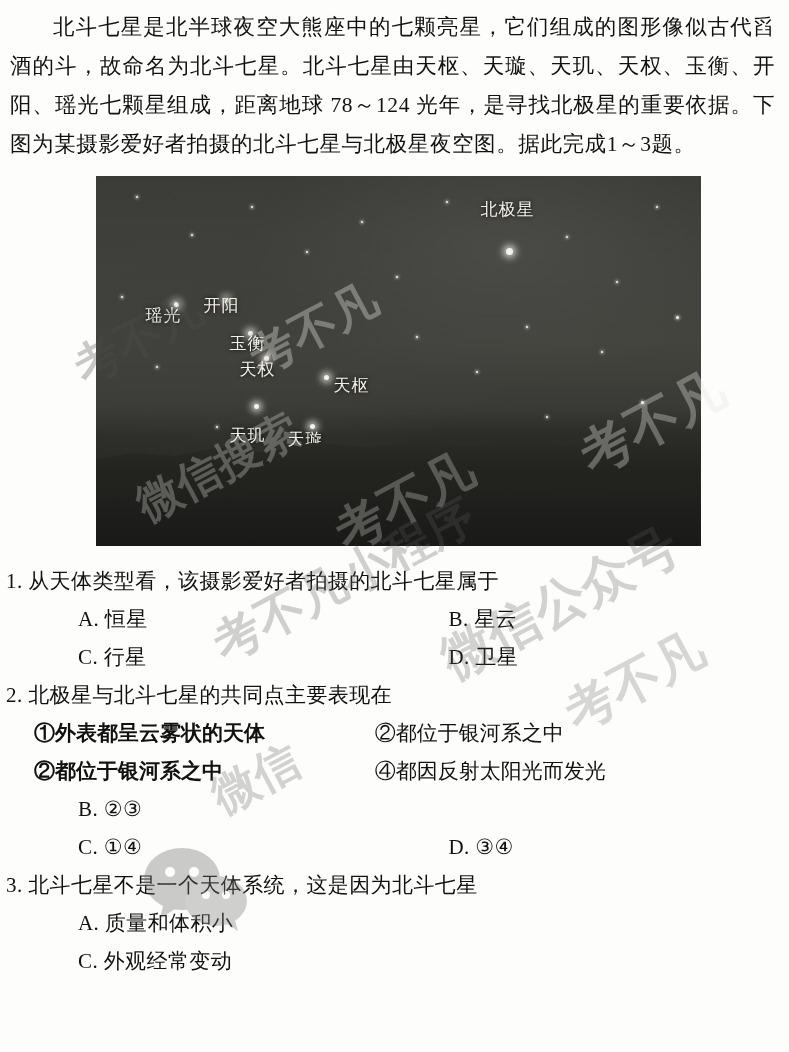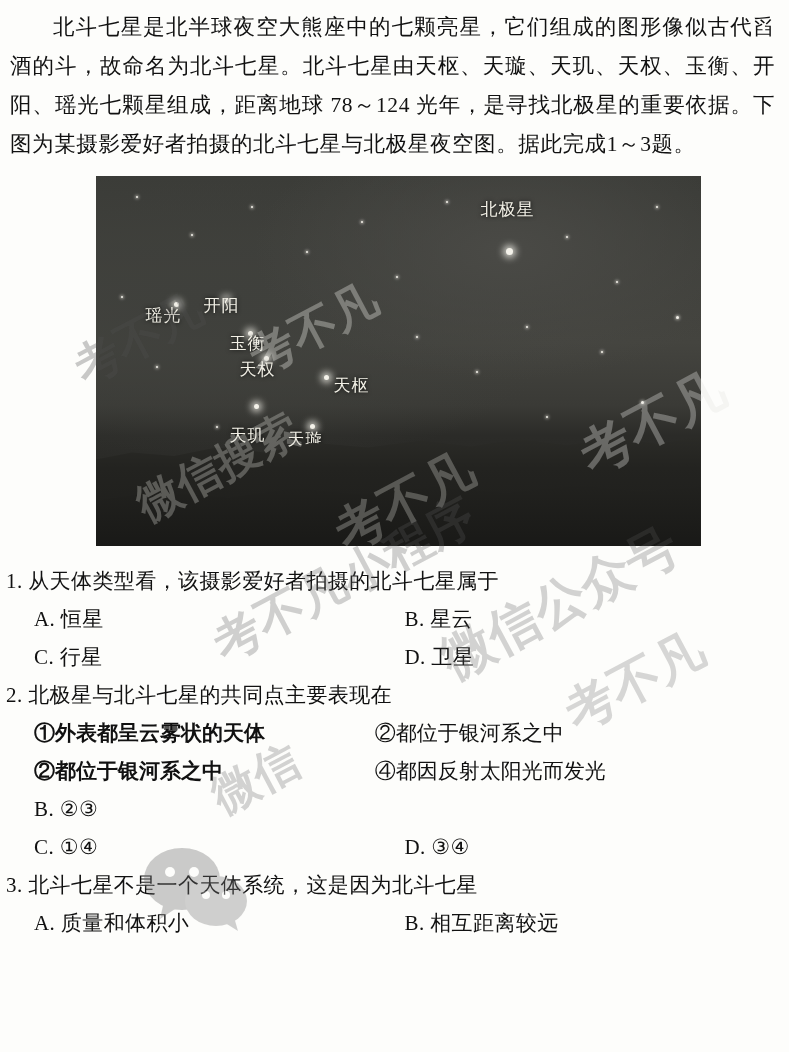--- a/index.html
+++ b/index.html
@@ -91,20 +91,21 @@
   .q-stem {
     letter-spacing: 0.4px;
   }
   .opt-row {
     display: flex;
     padding-left: 28px;
   }
   .opt-row > div {
     width: 50%;
     letter-spacing: 0.4px;
+    margin-left: 44px;
   }
   .sub-row {
     display: flex;
     padding-left: 28px;
   }
   .sub-row > div:first-child { width: 46%; font-weight: bold; }
   
   .wm {
     position: absolute;
     color: rgba(80,80,80,0.30);
@@ -219,23 +220,23 @@
       <div class="opt-row">
         <div>C. ①④</div>
         <div>D. ③④</div>
       </div>
     </div>
 
     <div>
       <div class="q-stem">3. 北斗七星不是一个天体系统，这是因为北斗七星</div>
       <div class="opt-row">
         <div>A. 质量和体积小</div>
-        <div>B. 相互距离较远</div>
-      </div>
-      <div class="opt-row">
+      </div>
+      <div class="opt-row">
+        <div>C. 外观经常变动</div>
       </div>
     </div>
 
   </div>
 
   <div class="wm wm-a">考不凡</div>
   <div class="wm wm-b">考不凡</div>
   <div class="wm wm-c">考不凡</div>
   <div class="wm wm-d">微信搜索</div>
   <div class="wm wm-e">考不凡</div>

